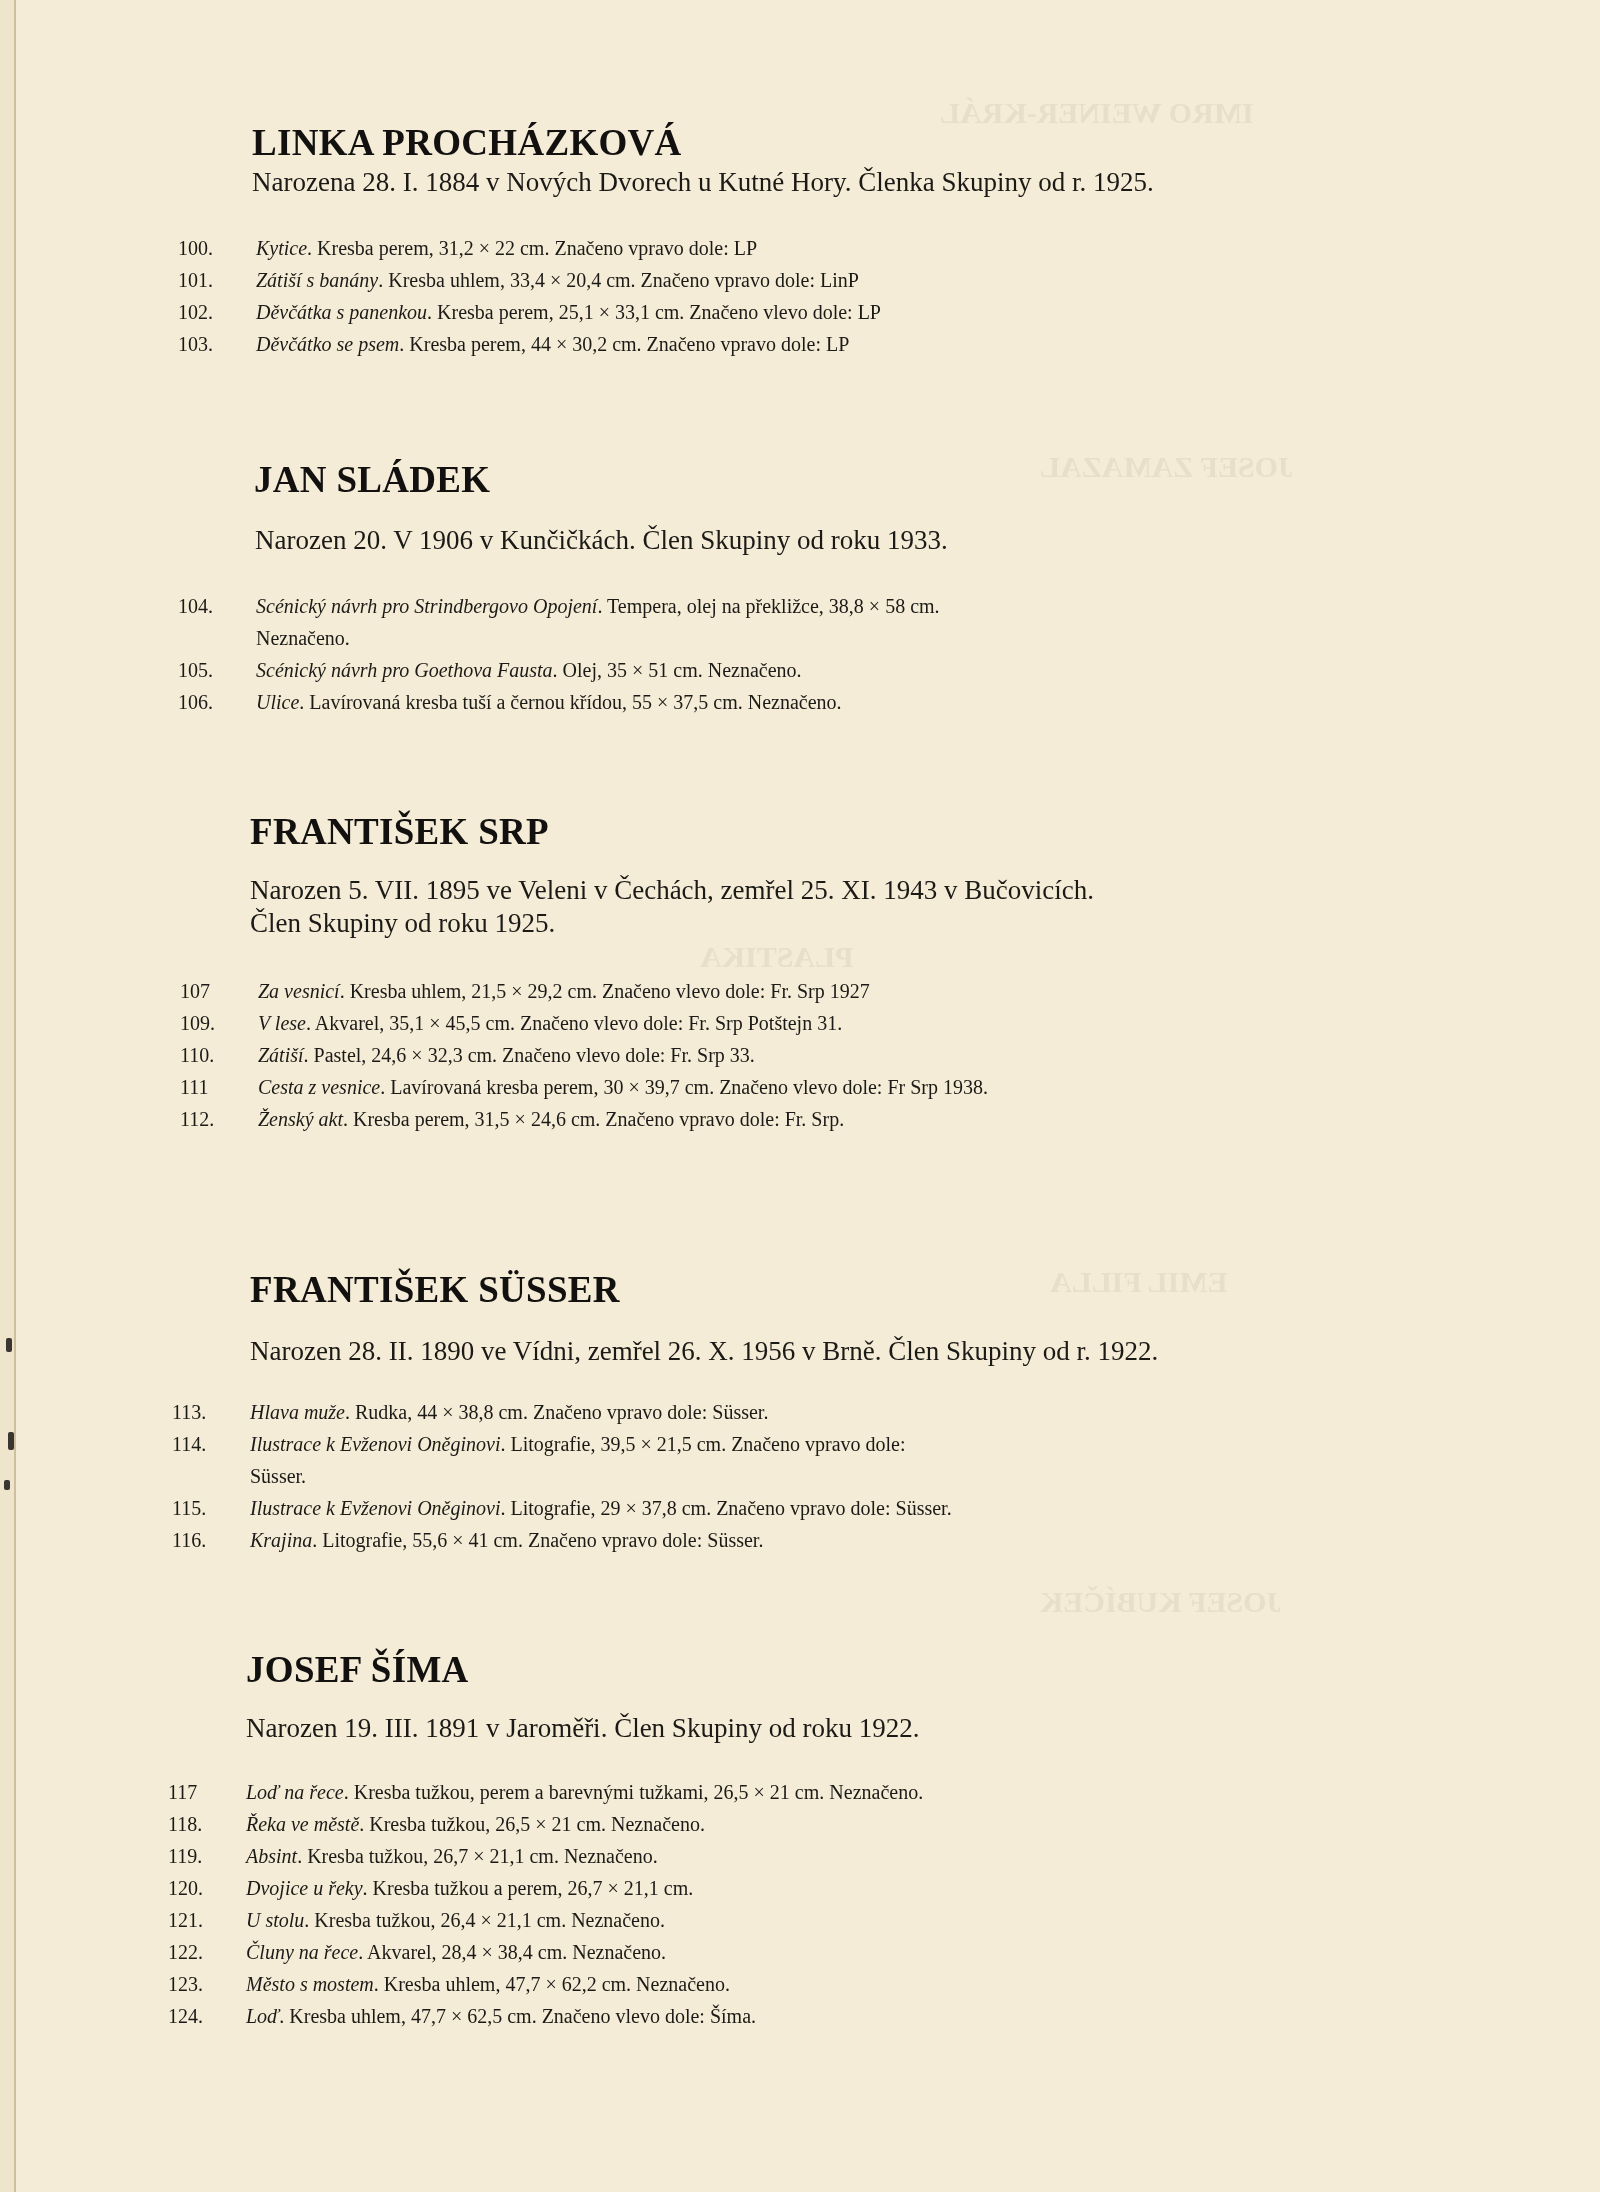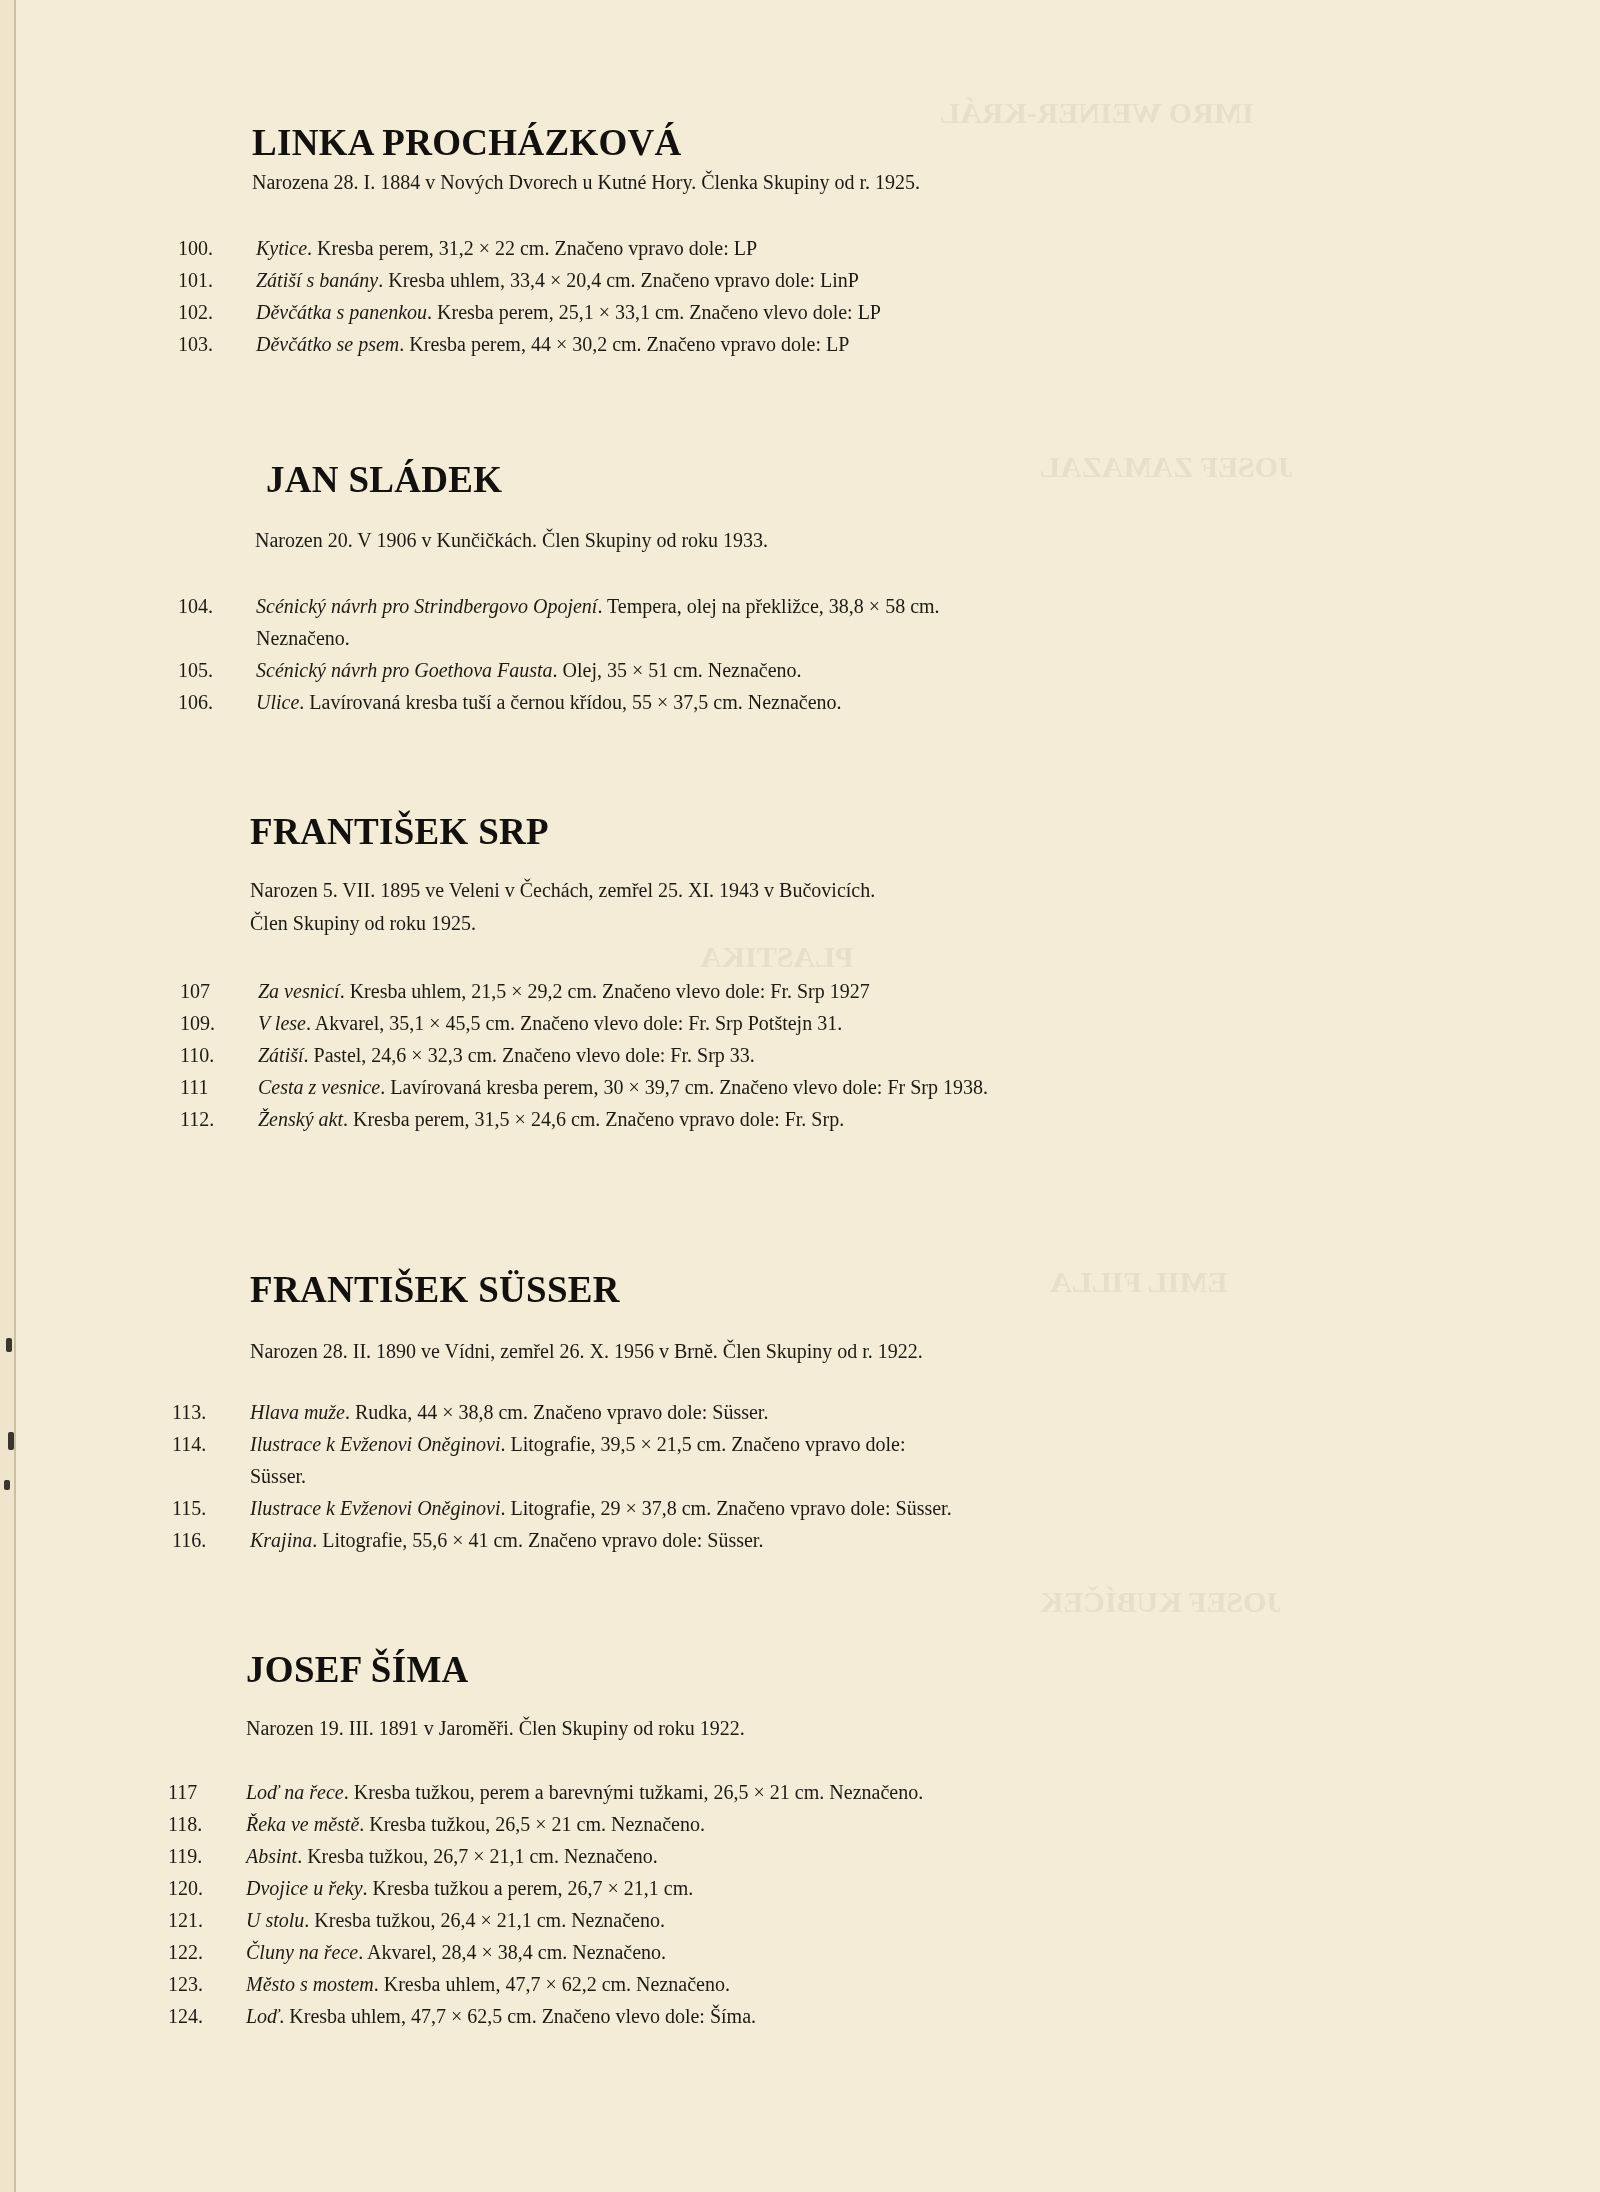--- a/index.html
+++ b/index.html
@@ -13,21 +13,21 @@
     position: absolute; left: 0; top: 0; width: 14px; height: 2192px;
     background: #efe5cc; border-right: 2px solid #cdbf9f;
   }
   .page-mark { position: absolute; width: 6px; background: #3a352e; border-radius: 2px; }
   .section { position: absolute; left: 0; width: 1600px; }
   .heading {
     position: absolute; font-weight: bold; font-size: 37px; letter-spacing: 0.3px;
     white-space: nowrap; color: #121110;
   }
   .bio {
-    position: absolute; font-size: 20px; line-height: 33px; white-space: nowrap;
+    position: absolute; font-size: 27px; line-height: 33px; white-space: nowrap;
   }
   .entries { position: absolute; }
   .entry {
     position: relative; font-size: 20px; line-height: 32px; white-space: nowrap;
   }
   .entry .num { display: inline-block; width: 78px; }
   .entry .title { font-style: italic; }
   .entry .cont { display: block; padding-left: 78px; }
   .bleed {
     position: absolute; color: rgba(120,110,90,0.10); font-size: 30px; font-weight: bold;
@@ -53,21 +53,21 @@
   <div class="bio" style="left:252px;top:166px;">Narozena 28. I. 1884 v Nových Dvorech u Kutné Hory. Členka Skupiny od r. 1925.</div>
   <div class="entries" style="left:178px;top:232px;">
     <div class="entry"><span class="num">100.</span><span class="title">Kytice</span><span>. Kresba perem, 31,2 × 22 cm. Značeno vpravo dole: LP</span></div>
     <div class="entry"><span class="num">101.</span><span class="title">Zátiší s banány</span><span>. Kresba uhlem, 33,4 × 20,4 cm. Značeno vpravo dole: LinP</span></div>
     <div class="entry"><span class="num">102.</span><span class="title">Děvčátka s panenkou</span><span>. Kresba perem, 25,1 × 33,1 cm. Značeno vlevo dole: LP</span></div>
     <div class="entry"><span class="num">103.</span><span class="title">Děvčátko se psem</span><span>. Kresba perem, 44 × 30,2 cm. Značeno vpravo dole: LP</span></div>
   </div>
 </section>
 
 <section class="section">
-  <div class="heading" style="left:254px;top:458px;margin-left:12px;">JAN SLÁDEK</div>
+  <div class="heading" style="left:254px;top:458px;">JAN SLÁDEK</div>
   <div class="bio" style="left:255px;top:524px;">Narozen 20. V  1906 v Kunčičkách. Člen Skupiny od roku 1933.</div>
   <div class="entries" style="left:178px;top:590px;">
     <div class="entry"><span class="num">104.</span><span class="title">Scénický návrh pro Strindbergovo Opojení</span><span>. Tempera, olej na překližce, 38,8 × 58 cm.</span><span class="cont">Neznačeno.</span></div>
     <div class="entry"><span class="num">105.</span><span class="title">Scénický návrh pro Goethova Fausta</span><span>. Olej, 35 × 51 cm. Neznačeno.</span></div>
     <div class="entry"><span class="num">106.</span><span class="title">Ulice</span><span>. Lavírovaná kresba tuší a černou křídou, 55 × 37,5 cm. Neznačeno.</span></div>
   </div>
 </section>
 
 <section class="section">
   <div class="heading" style="left:250px;top:810px;">FRANTIŠEK SRP</div>

